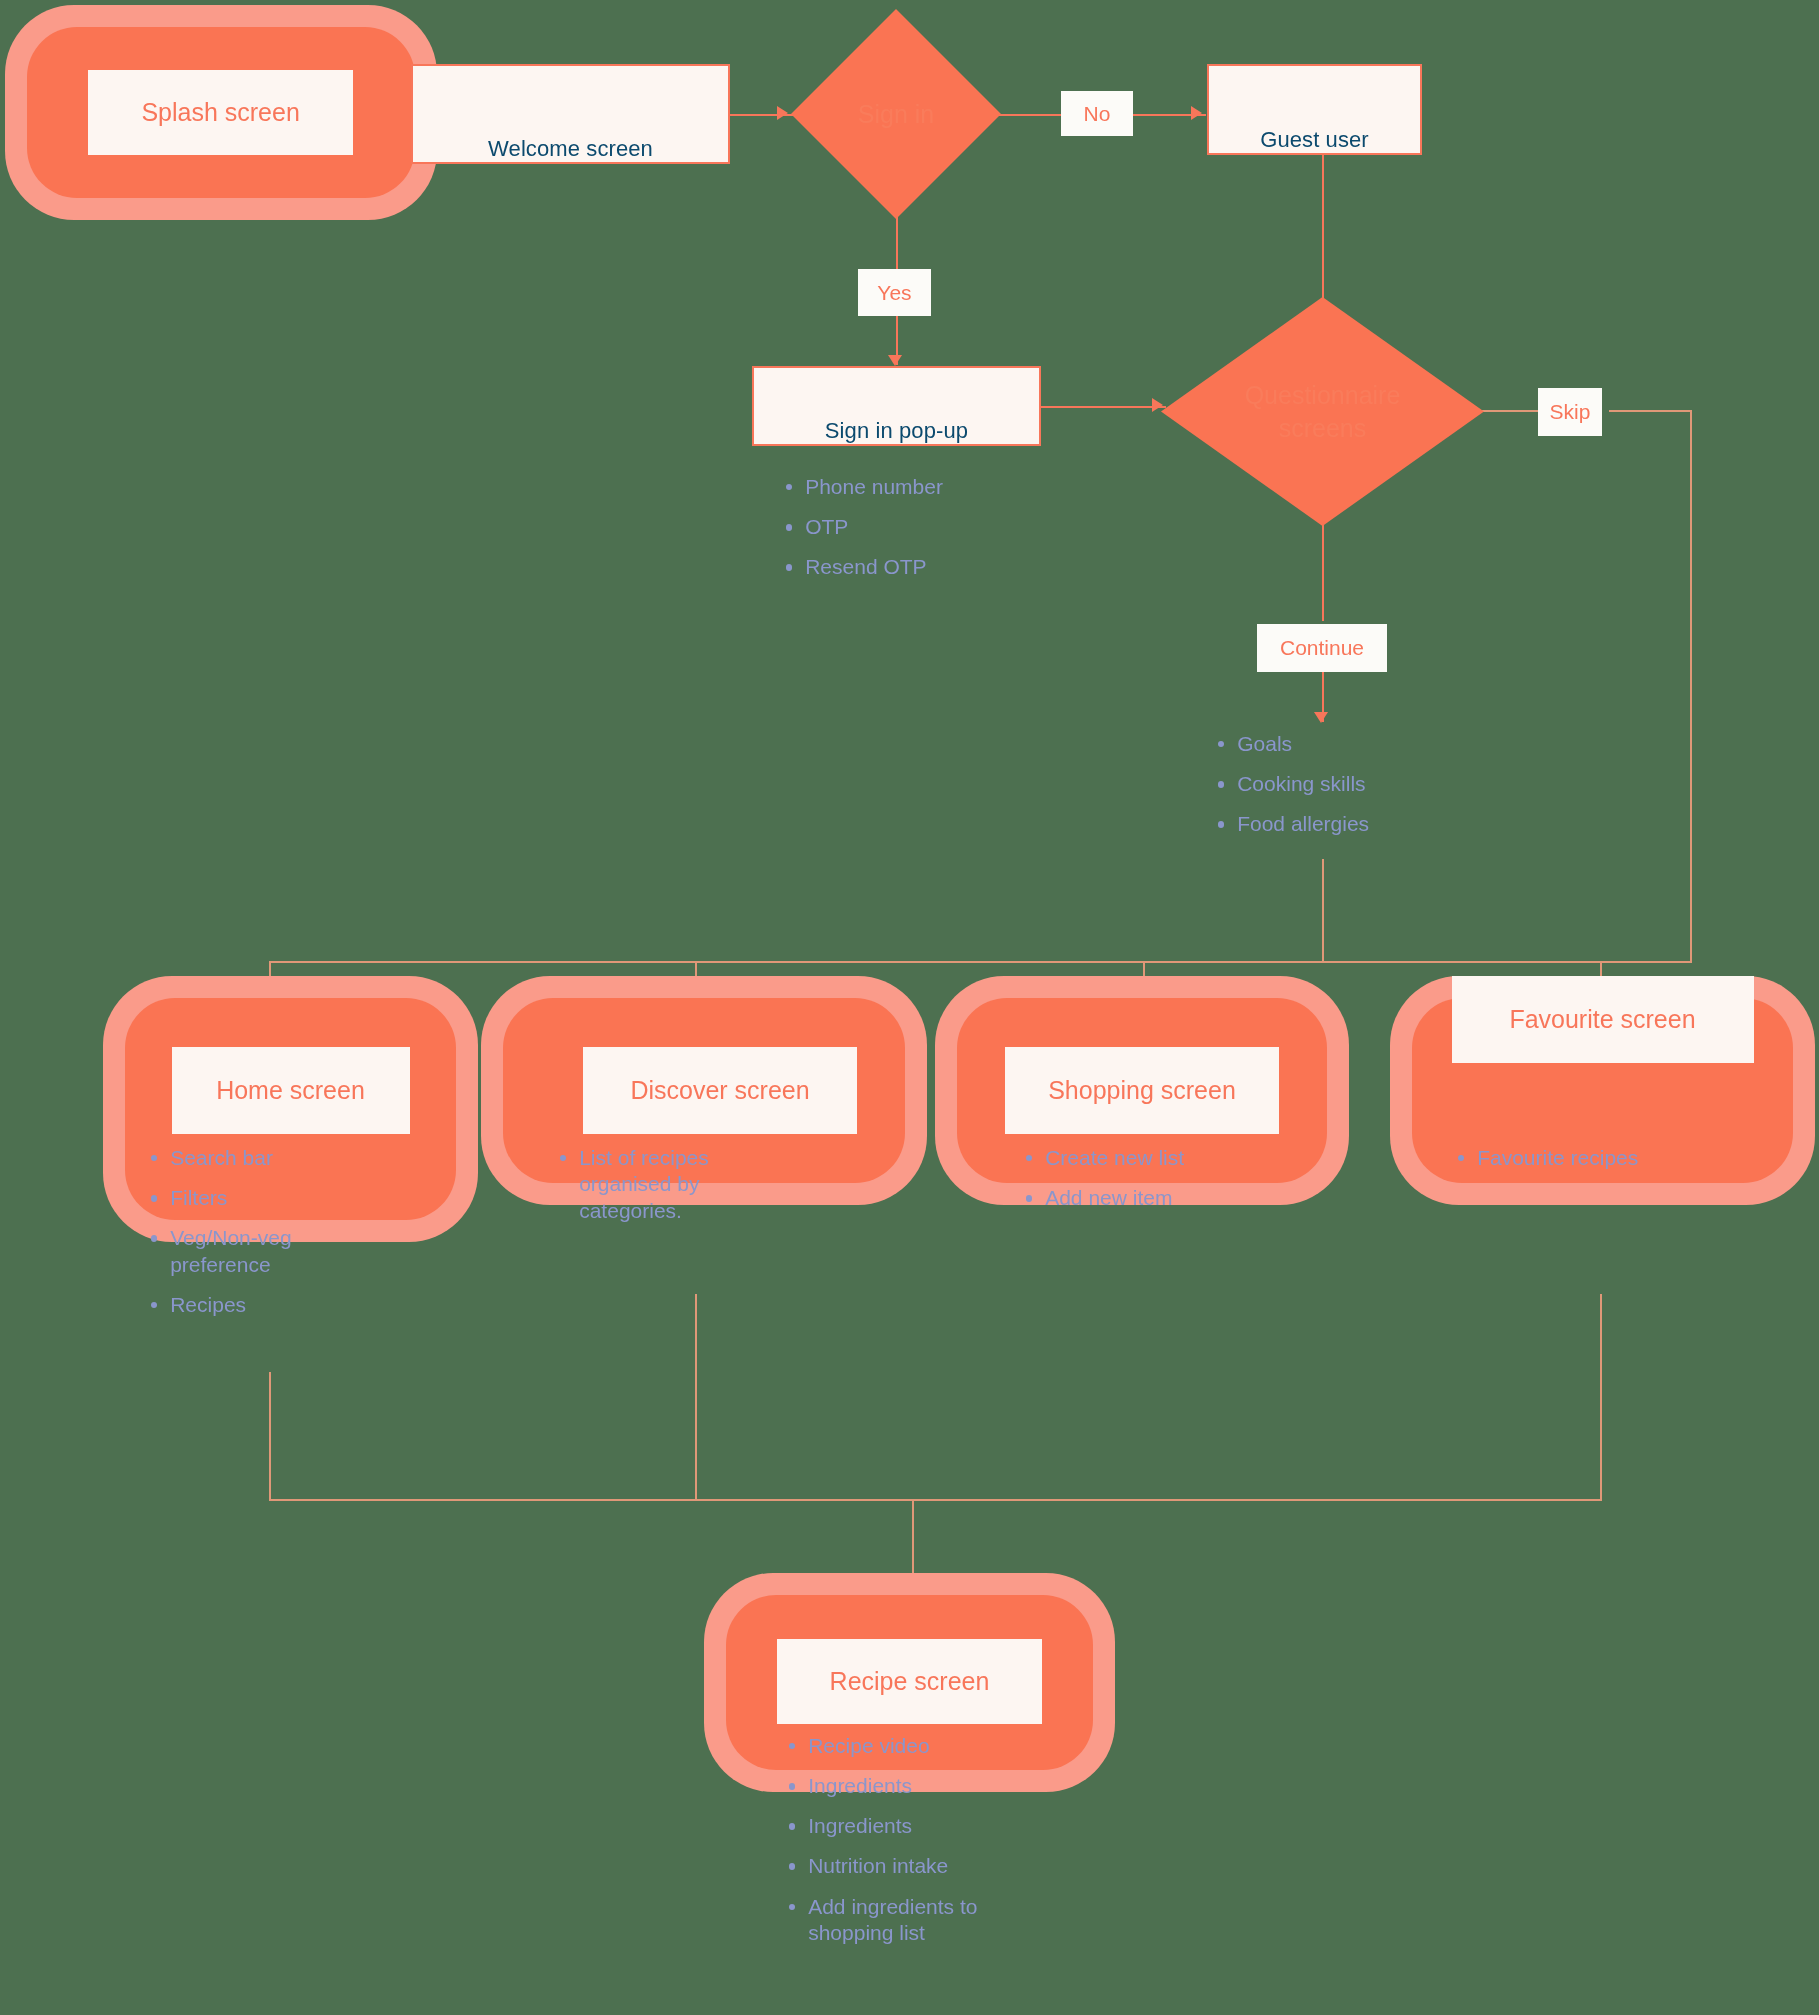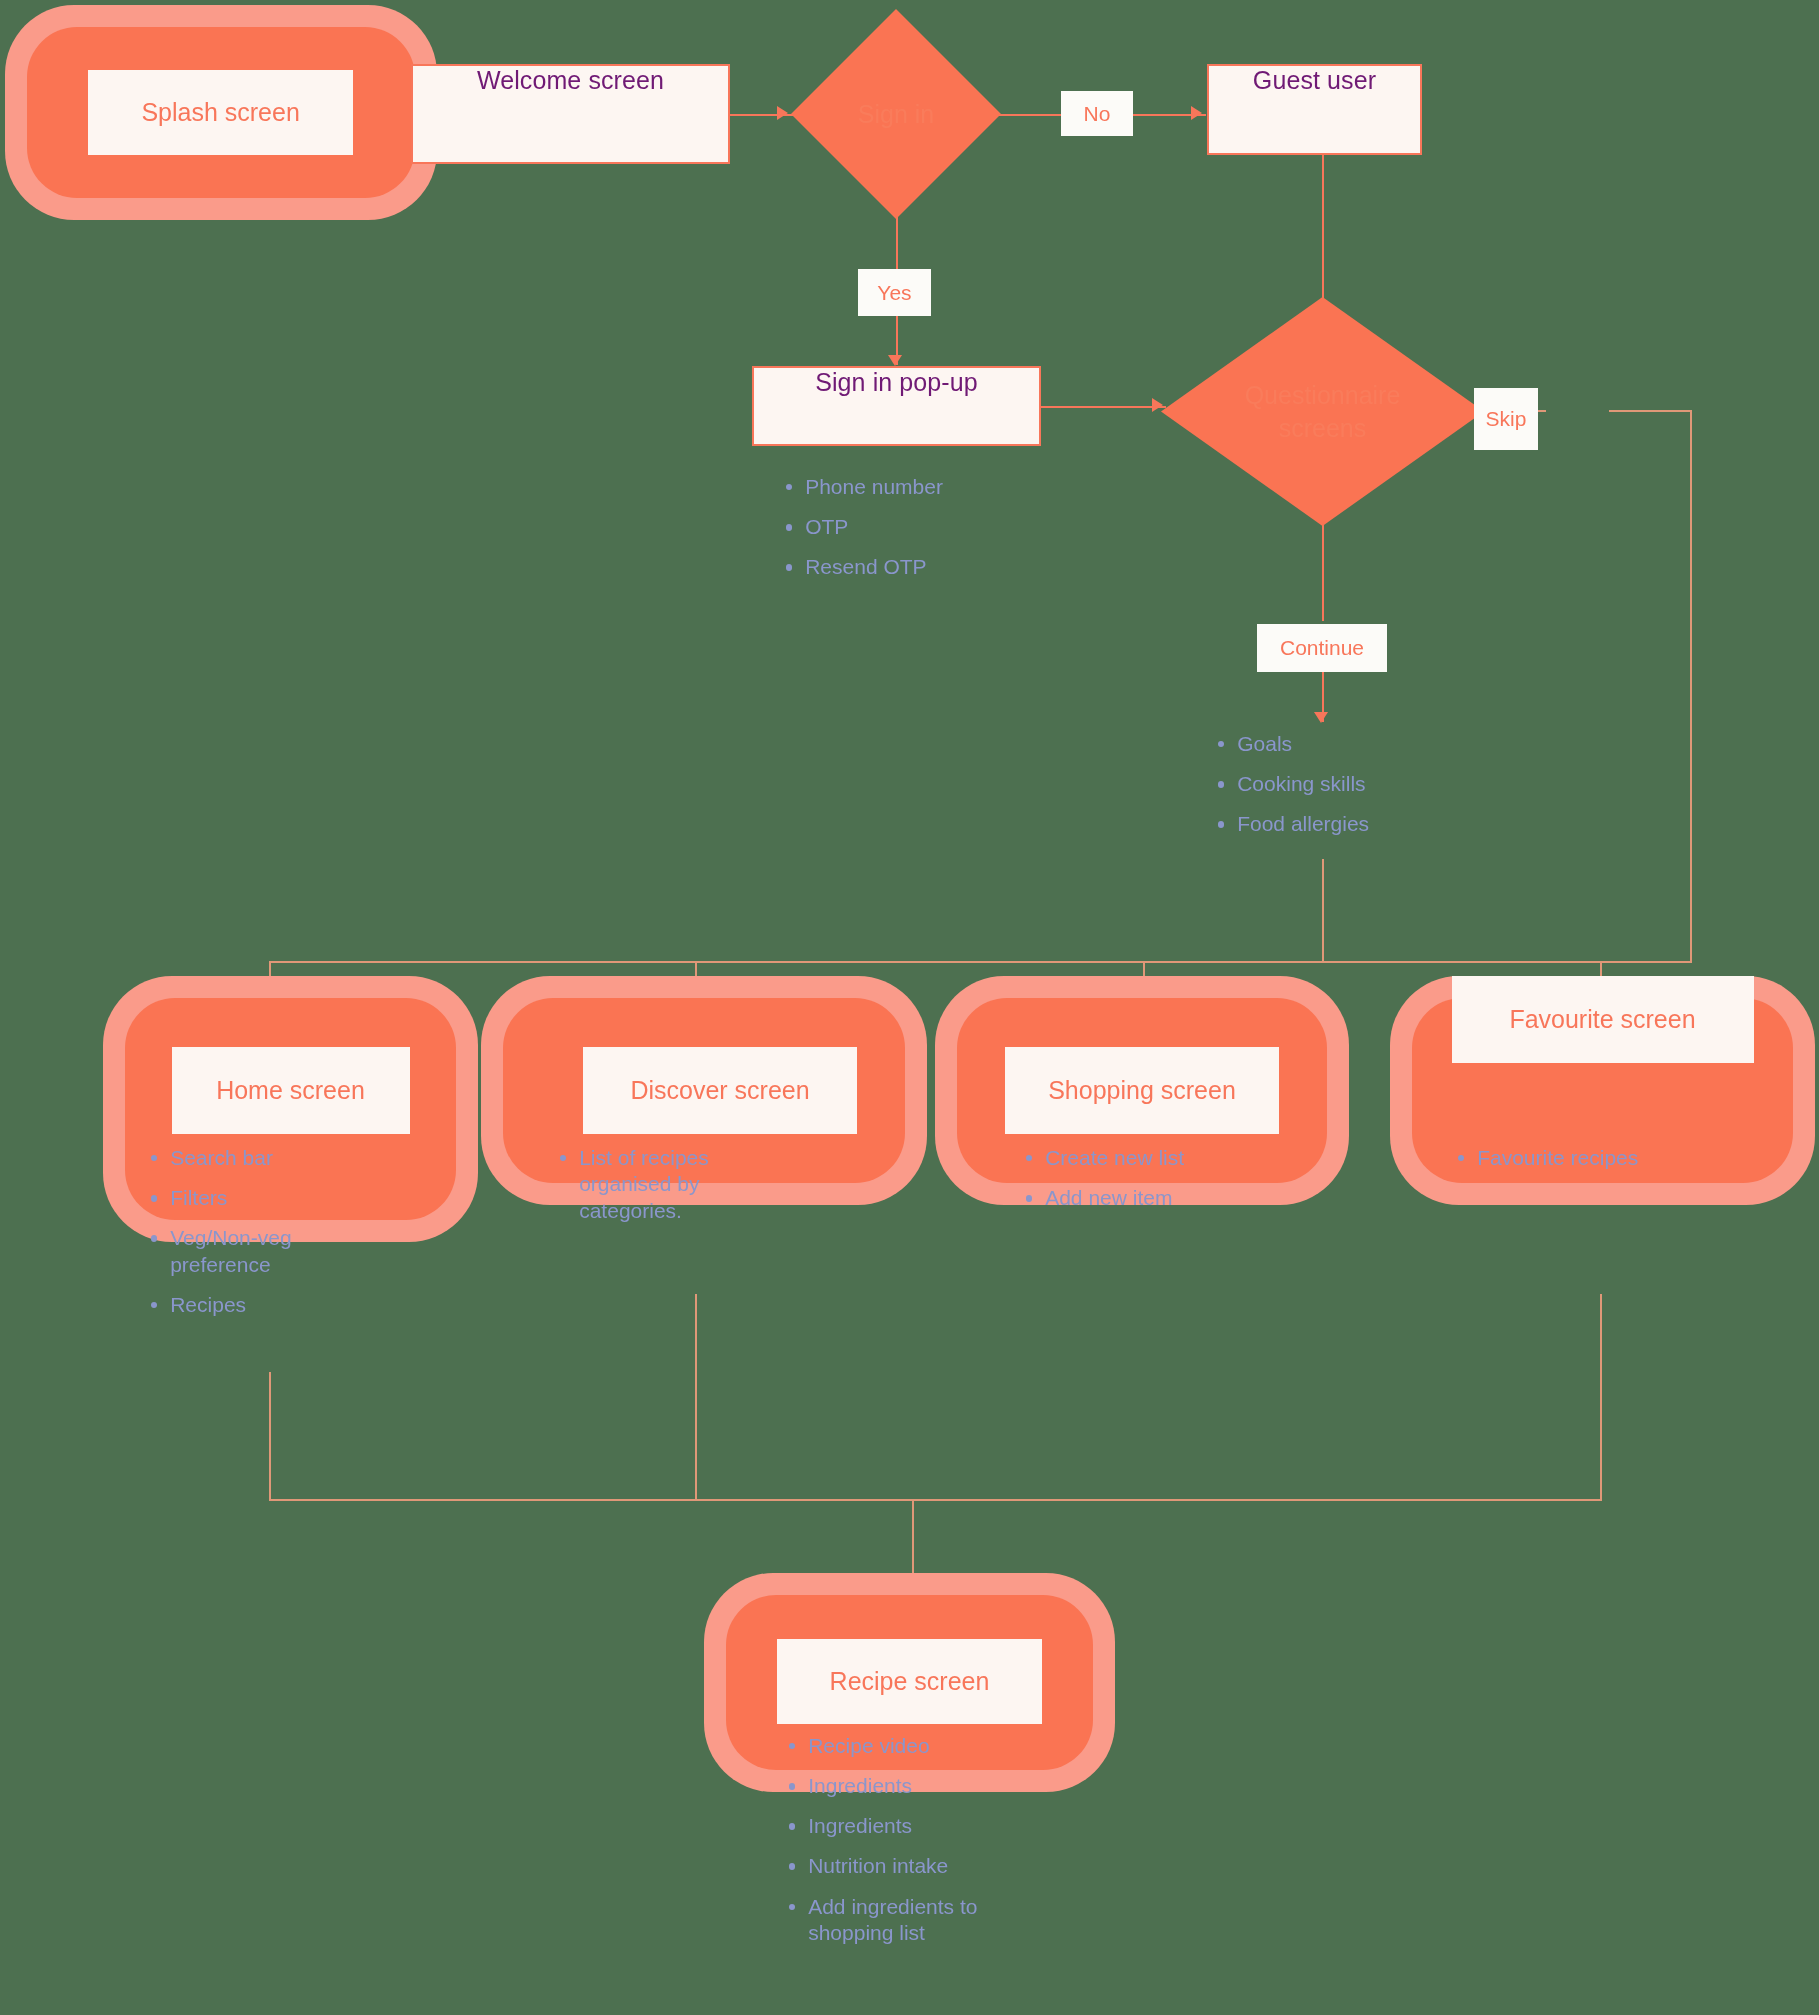--- a/index.html
+++ b/index.html
@@ -36,24 +36,24 @@
     border-top:11px solid #F8765A;
   }
 
   
   .node{
     position:absolute;
     background:#FDF6F2;
     border:2.3px solid #F8765A;
     box-sizing:border-box;
     display:flex;
-    align-items:flex-start;
-    justify-content:center;
-    color:#701a75;
-    font-size:25px;
+    align-items:flex-end;
+    justify-content:center;
+    color:#0c4a6e;
+    font-size:22px;
     letter-spacing:0.1px;
     white-space:nowrap;
   }
 
   
   .glownode{
     position:absolute;
     border-radius:69px;
     background:#FA9B8A;
     display:flex;
@@ -212,21 +212,21 @@
     </div>
   </div>
 
   <div class="diamond d1" style="left:1161px;top:297px;width:323px;height:229px;">
     <div>
       <div>Questionnaire</div>
       <div>screens</div>
     </div>
   </div>
 
-  <div class="chip" style="left:1474px;top:388px;width:64px;height:62px;">Skip</div>
+  <div class="chip" style="left:1538px;top:388px;width:64px;height:48px;">Skip</div>
 
   <div class="chip" style="left:1257px;top:624px;width:130px;height:48px;">Continue</div>
 
   <div class="bullets" style="left:1218px;top:731px;width:366px;">
     <div class="bl">
       <span class="dot"></span>
       <span class="txt">Goals</span>
     </div>
     <div class="bl">
       <span class="dot"></span>

